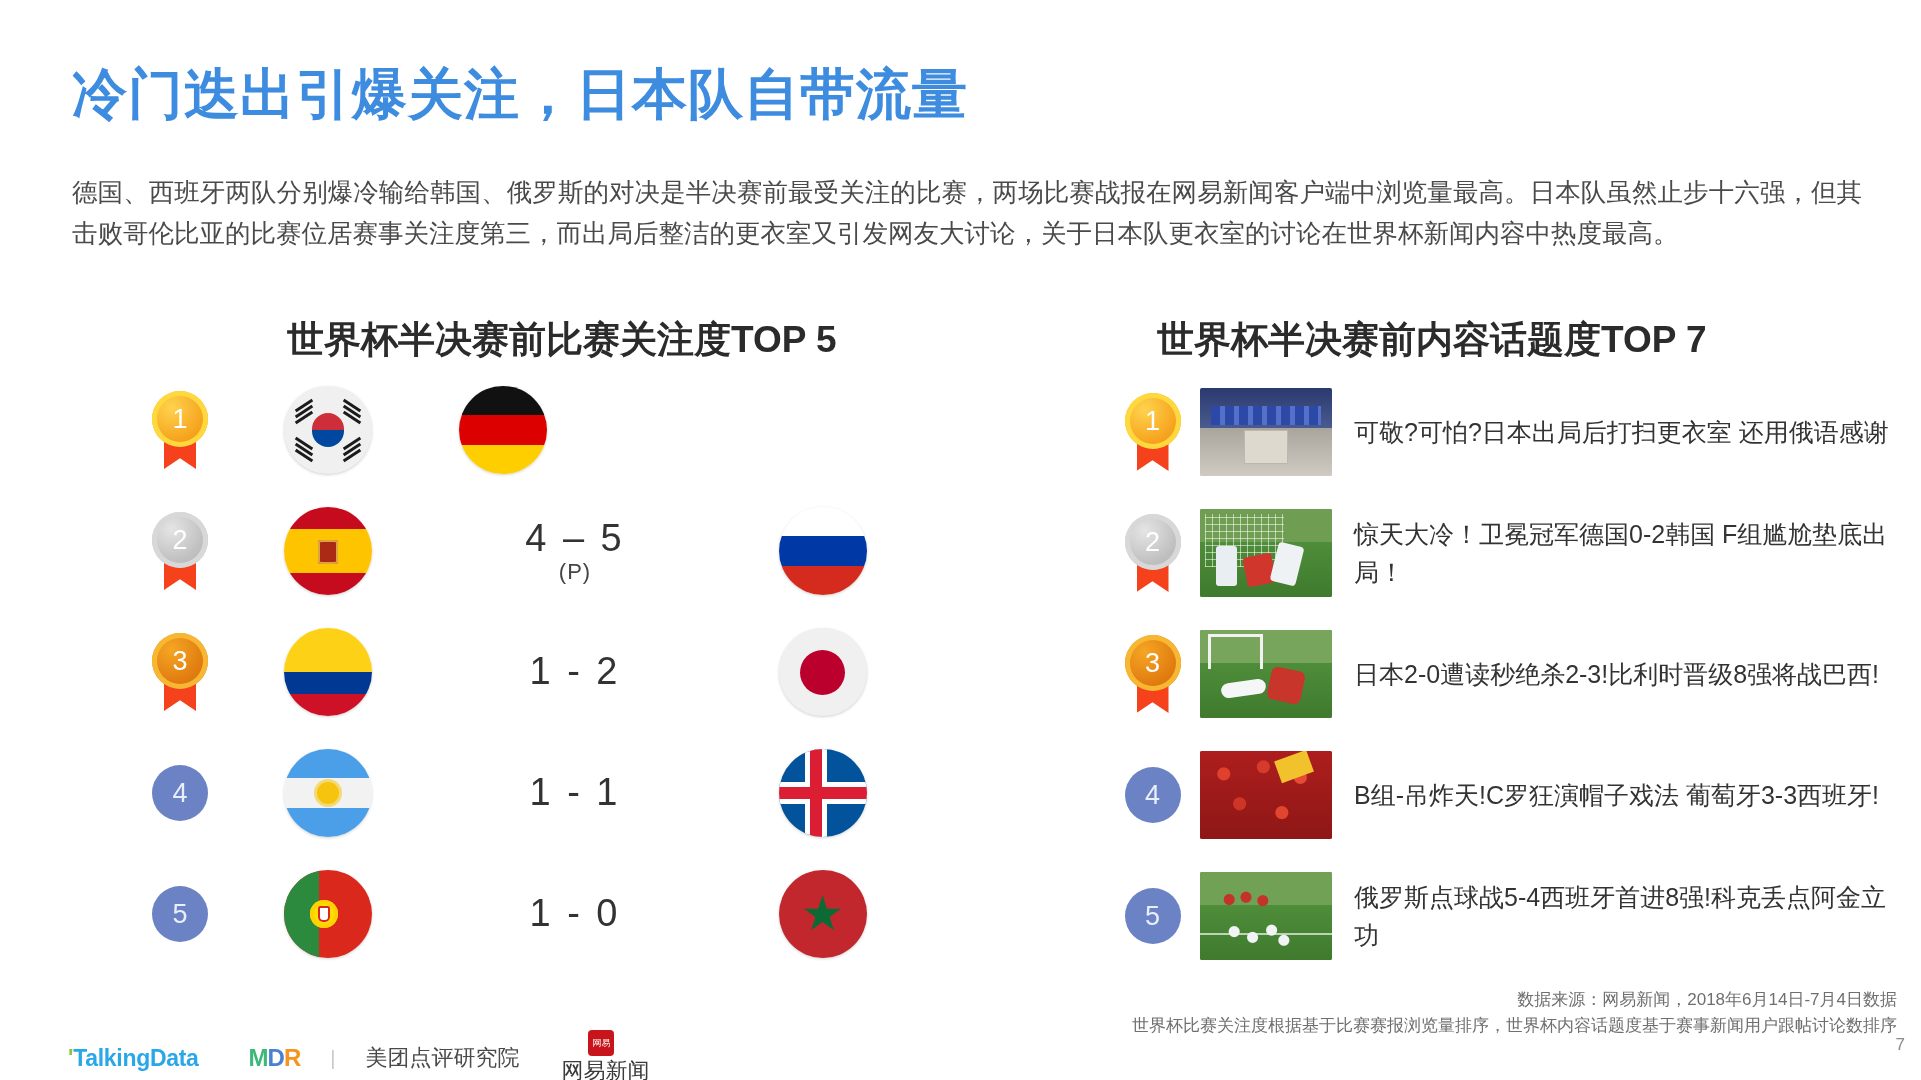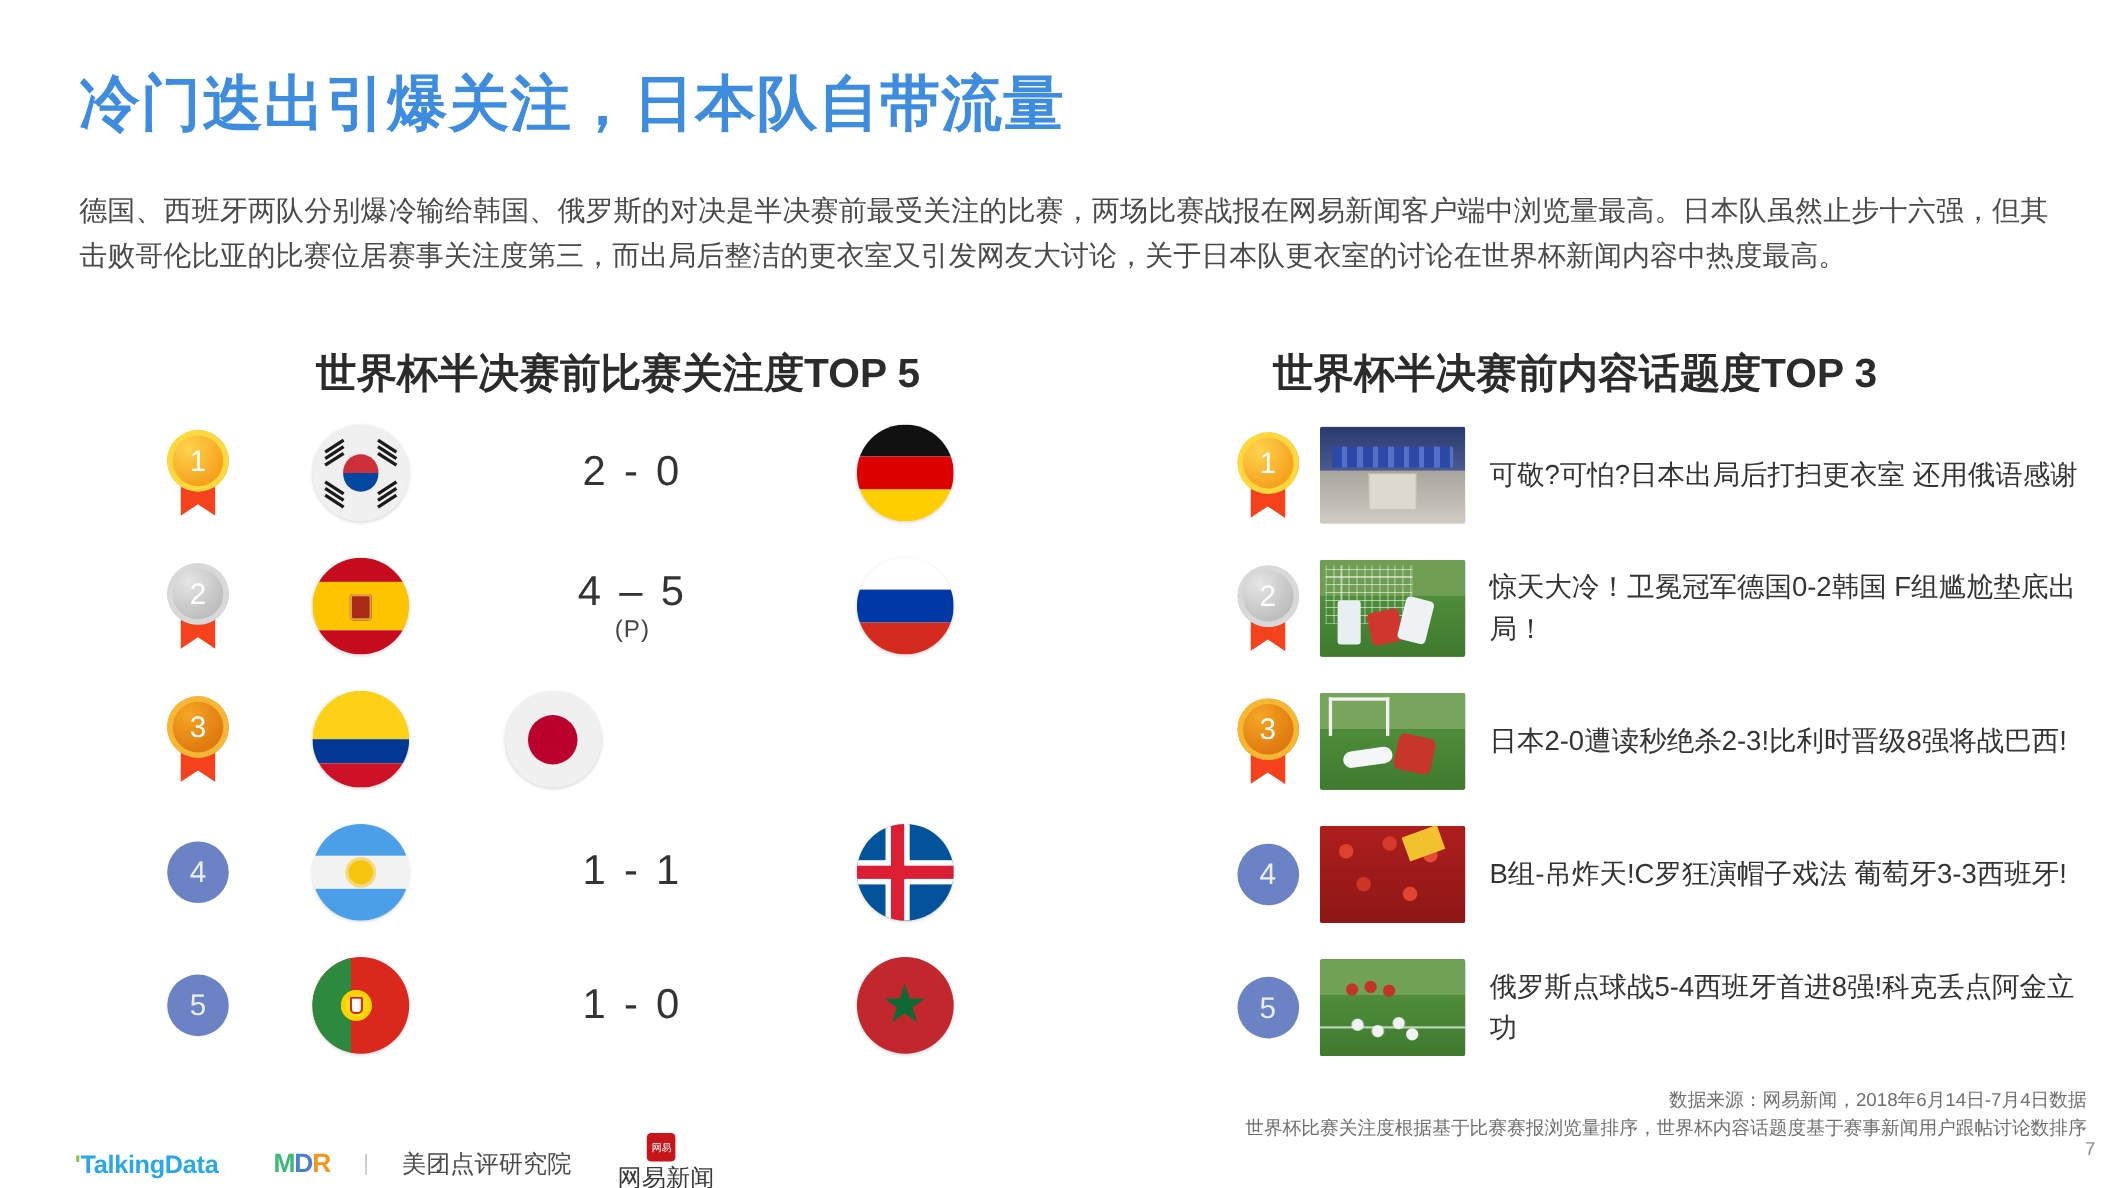--- a/index.html
+++ b/index.html
@@ -202,21 +202,21 @@
 </style>
 </head>
 <body>
 
 <div class="slide">
 
   <div class="title">冷门迭出引爆关注，日本队自带流量</div>
   <div class="lede">德国、西班牙两队分别爆冷输给韩国、俄罗斯的对决是半决赛前最受关注的比赛，两场比赛战报在网易新闻客户端中浏览量最高。日本队虽然止步十六强，但其击败哥伦比亚的比赛位居赛事关注度第三，而出局后整洁的更衣室又引发网友大讨论，关于日本队更衣室的讨论在世界杯新闻内容中热度最高。</div>
 
   <div class="sect-head left">世界杯半决赛前比赛关注度TOP 5</div>
-  <div class="sect-head right">世界杯半决赛前内容话题度TOP 3</div>
+  <div class="sect-head right">世界杯半决赛前内容话题度TOP 7</div>
 
   <div class="left-col">
       <div class="match-row">
         <div class="rank-cell">
           <div class="medal gold">
             <div class="ribbon"></div>
             <div class="disc">1</div>
           </div>
         </div>
         <div class="flag-cell">
@@ -230,21 +230,20 @@
             <div class="bar" style="left:58px;top:24px;width:20px;transform:rotate(33deg)"></div>
             <div class="bar" style="left:58px;top:30px;width:20px;transform:rotate(33deg)"></div>
             <div class="bar" style="left:10px;top:56px;width:20px;transform:rotate(33deg)"></div>
             <div class="bar" style="left:10px;top:62px;width:20px;transform:rotate(33deg)"></div>
             <div class="bar" style="left:10px;top:68px;width:20px;transform:rotate(33deg)"></div>
             <div class="bar" style="left:58px;top:56px;width:20px;transform:rotate(-33deg)"></div>
             <div class="bar" style="left:58px;top:62px;width:20px;transform:rotate(-33deg)"></div>
             <div class="bar" style="left:58px;top:68px;width:20px;transform:rotate(-33deg)"></div>
           </div>
         </div>
-        <div class="score-cell"><span>2 - 0</span></div>
         <div class="flag-cell">
           <div class="flag f-de">
             <div class="stripe s1"></div>
             <div class="stripe s2"></div>
             <div class="stripe s3"></div>
           </div>
         </div>
       </div>
       <div class="match-row">
         <div class="rank-cell">
@@ -277,20 +276,21 @@
             <div class="disc">3</div>
           </div>
         </div>
         <div class="flag-cell">
           <div class="flag f-co">
             <div class="stripe s1"></div>
             <div class="stripe s2"></div>
             <div class="stripe s3"></div>
           </div>
         </div>
+        <div class="score-cell"><span>1 - 2</span></div>
         <div class="flag-cell">
           <div class="flag f-jp">
             <div class="sun"></div>
           </div>
         </div>
       </div>
       <div class="match-row">
         <div class="rank-cell">
           <div class="plain-rank">4</div>
         </div>

